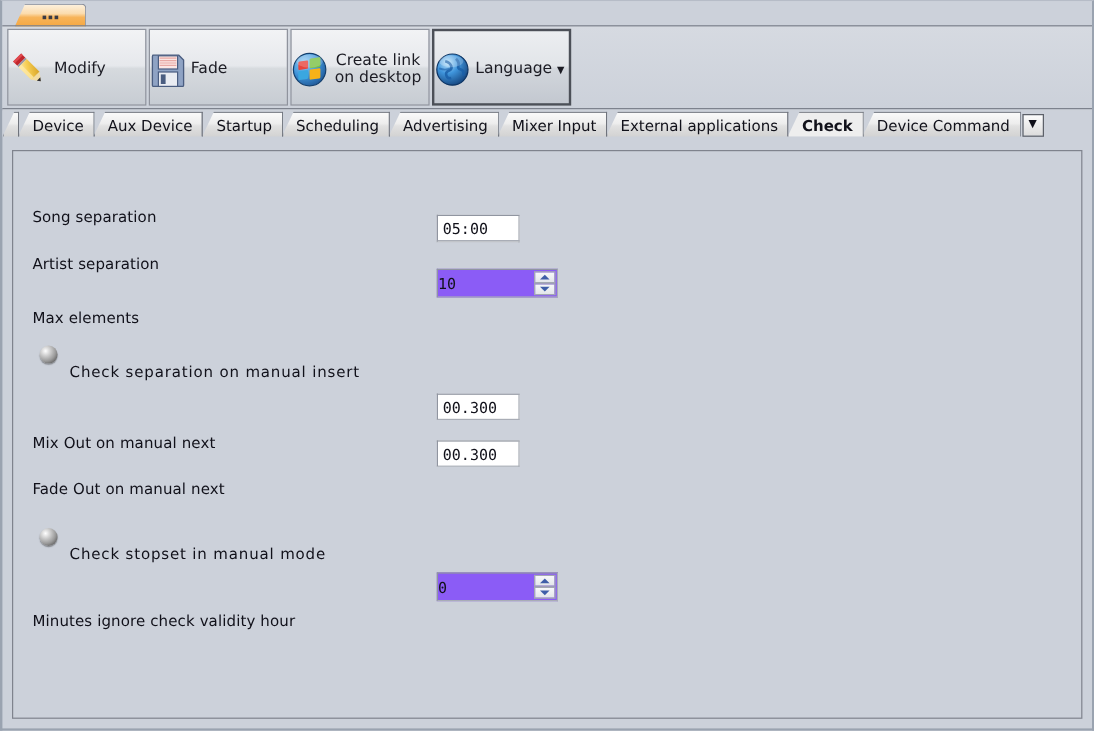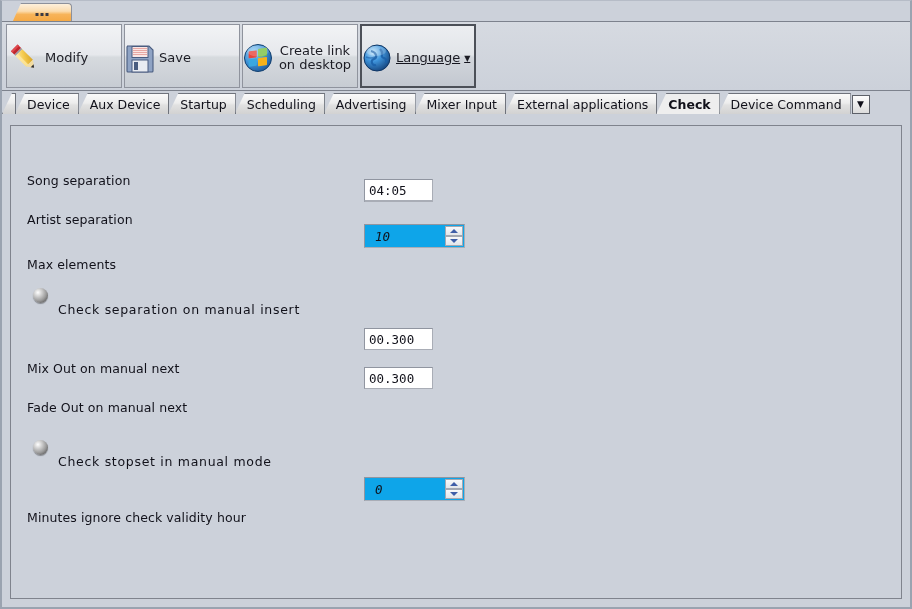--- a/index.html
+++ b/index.html
@@ -55,21 +55,20 @@
     background:linear-gradient(to bottom,#f2f3f5 0%,#e6e8ec 48%,#d6dade 52%,#c7ccd3 100%);
     border:1px solid #8f939d;
     box-sizing:border-box;
     display:flex;flex-direction:row;align-items:center;justify-content:flex-start;
     cursor:default;
     padding-top:4px;
   }
   .tbtn.selected{
     border:2px solid #4c5058;
     background:linear-gradient(to bottom,#eceef1 0%,#e2e5e9 48%,#d2d6dc 52%,#c3c8d0 100%);
-    text-decoration:underline;
   }
   .tbtn .ico{height:34px;display:flex;align-items:center;justify-content:center;}
   .tbtn .lbl{
     font-size:13px;color:#1c1c24;text-align:center;line-height:14px;
     padding:0 4px;
   }
   .tbtn .caret{
     font-size:8px;line-height:7px;color:#1c1c24;margin-top:1px;
   }
 
@@ -140,29 +139,29 @@
     border-top-color:#9095a0;border-left-color:#9095a0;
     box-sizing:border-box;
     height:22px;
     display:flex;align-items:center;
     padding-left:4px;
     font-family:"DejaVu Sans Mono","Liberation Mono",monospace;
     font-size:12.5px;color:#11111a;
   }
   .spin{
     position:relative;
-    background:#0ea5e9;
+    background:#8b5cf6;
     border:1px solid #a9adb6;
     border-top-color:#9095a0;border-left-color:#9095a0;
     box-sizing:border-box;
     height:24px;
     display:flex;align-items:center;
-    padding-left:10px;
+    padding-left:0;
     font-family:"DejaVu Sans Mono","Liberation Mono",monospace;
-    font-size:12.5px;color:#11111a;font-style:italic;
+    font-size:12.5px;color:#11111a;
   }
   .spin .btns{
     position:absolute;right:1px;top:1px;bottom:1px;width:18px;
     display:flex;flex-direction:column;
   }
   .spin .sb{
     flex:1;background:linear-gradient(to bottom,#f7f8fa,#e3e6ea);
     border:1px solid #a3a8b2;box-sizing:border-box;
     display:flex;align-items:center;justify-content:center;
   }
@@ -227,21 +226,21 @@
           <g stroke="#e8a8a4" stroke-width="1">
             <line x1="8" y1="5.5" x2="22" y2="5.5"></line>
               <line x1="8" y1="7.5" x2="22" y2="7.5"></line>
             <line x1="8" y1="9.5" x2="22" y2="9.5"></line>
               <line x1="8" y1="11.5" x2="22" y2="11.5"></line>
           </g>
           <rect x="7" y="17" width="16" height="12" fill="#e9ecf2" stroke="#4a5d80" stroke-width="1"></rect>
           <rect x="9" y="19" width="4" height="8" fill="#4a5d80"></rect>
         </svg>
       </div>
-      <div class="lbl">Save</div>
+      <div class="lbl">Fade</div>
     </div>
 
     <div class="tbtn">
       <div class="ico">
         <svg class="ic-win" viewBox="0 0 30 30" width="29" height="29">
           <defs>
             <radialGradient id="wg" cx="0.34" cy="0.28" r="0.85">
               <stop offset="0" stop-color="#9ed2f5"></stop>
                 <stop offset="0.5" stop-color="#3e93d8"></stop>
               <stop offset="1" stop-color="#1b4e8c"></stop>
@@ -302,21 +301,21 @@
   <div class="panel">
 
     <div class="row" style="left:16px;top:19px;">
       <span class="flabel">Song separation</span>
     </div>
     <div class="tinput" style="position:absolute;left:353px;top:14px;width:69px;margin-top:40px;">03:00</div>
 
     <div class="row" style="left:16px;top:58px;">
       <span class="flabel">Artist separation</span>
     </div>
-    <div class="tinput" style="position:absolute;left:353px;top:53px;width:69px;">04:05</div>
+    <div class="tinput" style="position:absolute;left:353px;top:53px;width:69px;">05:00</div>
 
     <div class="row" style="left:16px;top:103px;">
       <span class="flabel">Max elements</span>
     </div>
     <div class="spin" style="position:absolute;left:353px;top:98px;width:101px;">
       <span>10</span>
       <span class="btns">
         <span class="sb up">
             <i class="tri"></i>
           </span>

